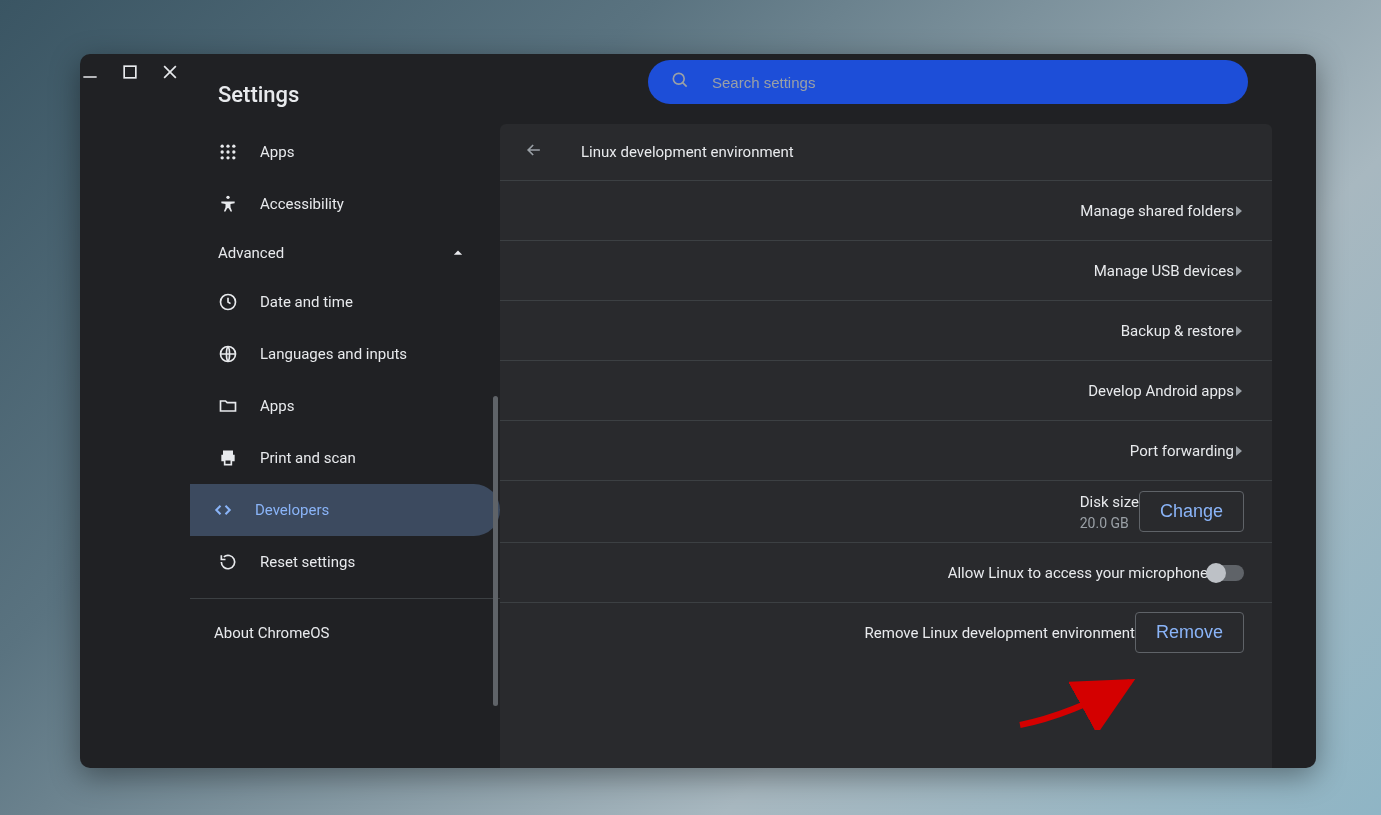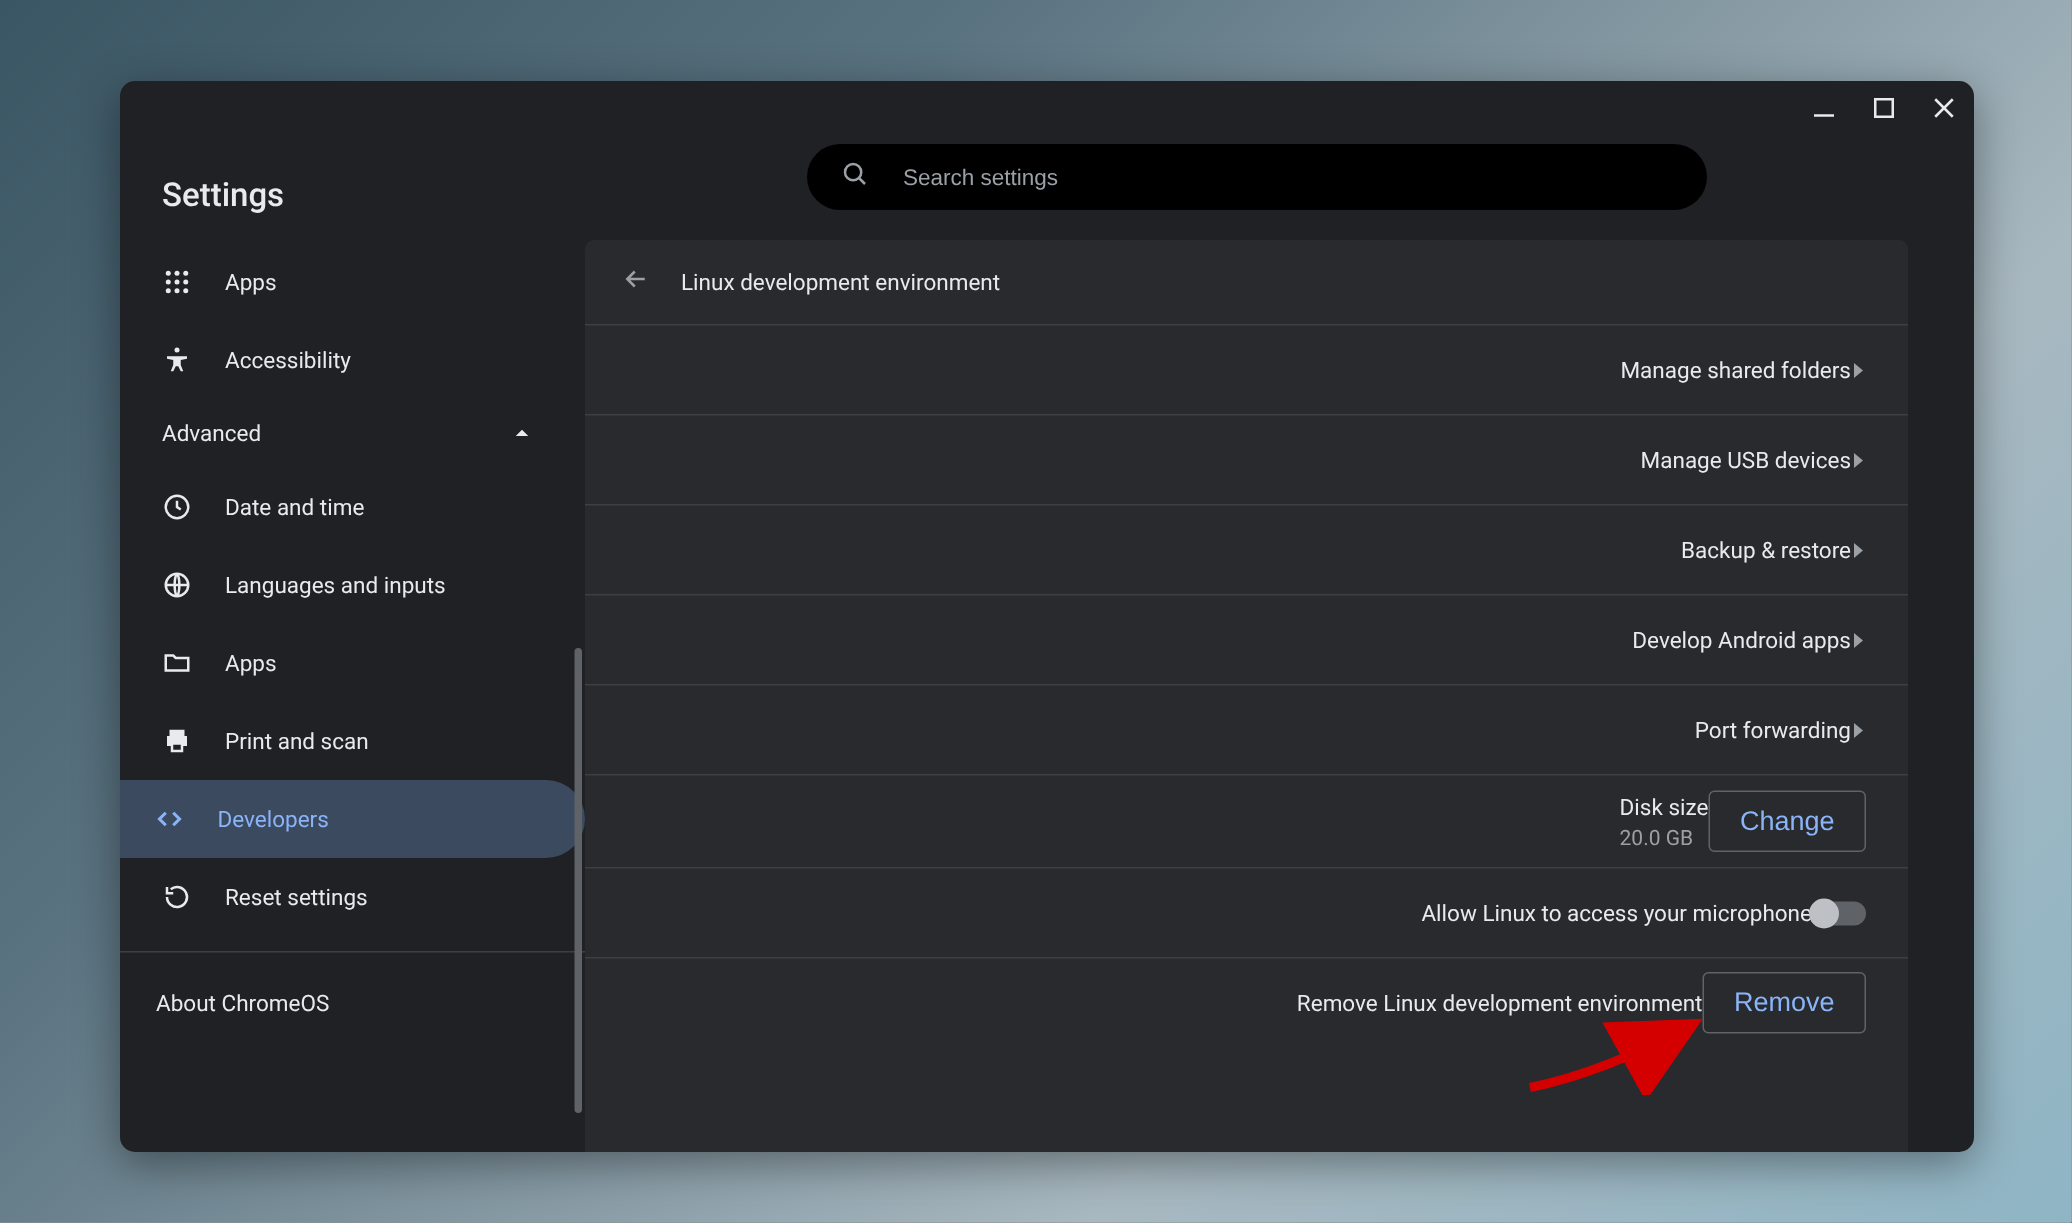--- a/index.html
+++ b/index.html
@@ -14,21 +14,21 @@
   .window {
     position: absolute;
     left: 80px;
     top: 54px;
     width: 1236px;
     height: 714px;
     background: #202124;
     border-radius: 10px;
     box-shadow: 0 8px 30px rgba(0,0,0,0.4);
     display: flex;
-    flex-direction: column;
+    flex-direction: row;
     overflow: hidden;
   }
   .titlebar {
     height: 36px;
     display: flex;
     justify-content: flex-end;
     align-items: center;
     padding-right: 10px;
     gap: 20px;
   }
@@ -117,21 +117,21 @@
     display: flex;
     flex-direction: column;
     padding-right: 44px;
   }
   .search-wrap {
     padding: 6px 0 20px 148px;
   }
   .search {
     width: 600px;
     height: 44px;
-    background: #000000;
+    background: #1d4ed8;
     border-radius: 22px;
     display: flex;
     align-items: center;
     padding: 0 22px;
     gap: 22px;
   }
   .search svg { width: 20px; height: 20px; }
   .search input {
     background: transparent;
     border: none;
@@ -145,21 +145,21 @@
     background: #292a2d;
     border-top-left-radius: 6px;
     border-top-right-radius: 6px;
     flex: 1;
     overflow: hidden;
   }
   .panel-header {
     display: flex;
     align-items: center;
     height: 56px;
-    gap: 20px;
+    gap: 37px;
     padding-left: 24px;
     color: #e8eaed;
     font-size: 15px;
   }
   .panel-header .back-ic svg { width: 20px; height: 20px; }
   .row {
     height: 60px;
     border-top: 1px solid #3c4043;
     display: flex;
     align-items: center;

